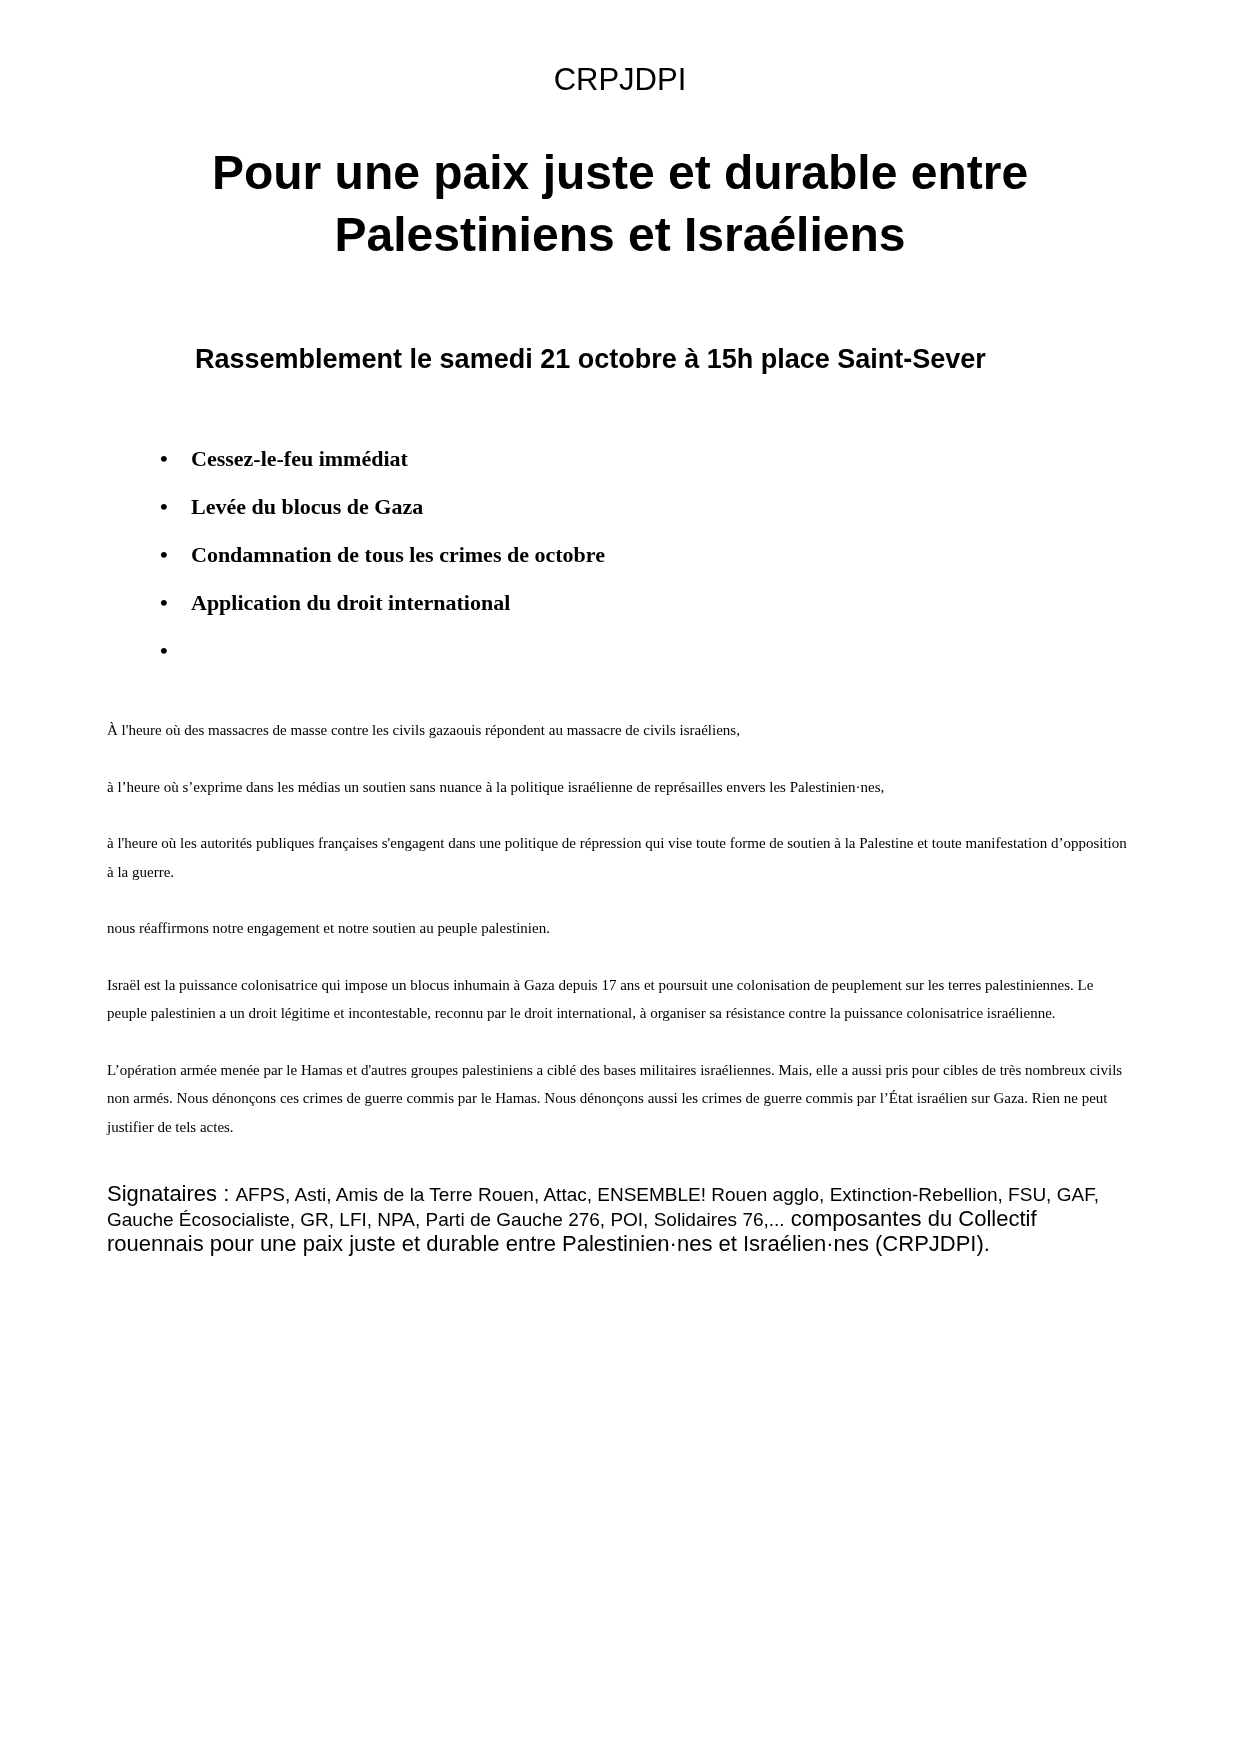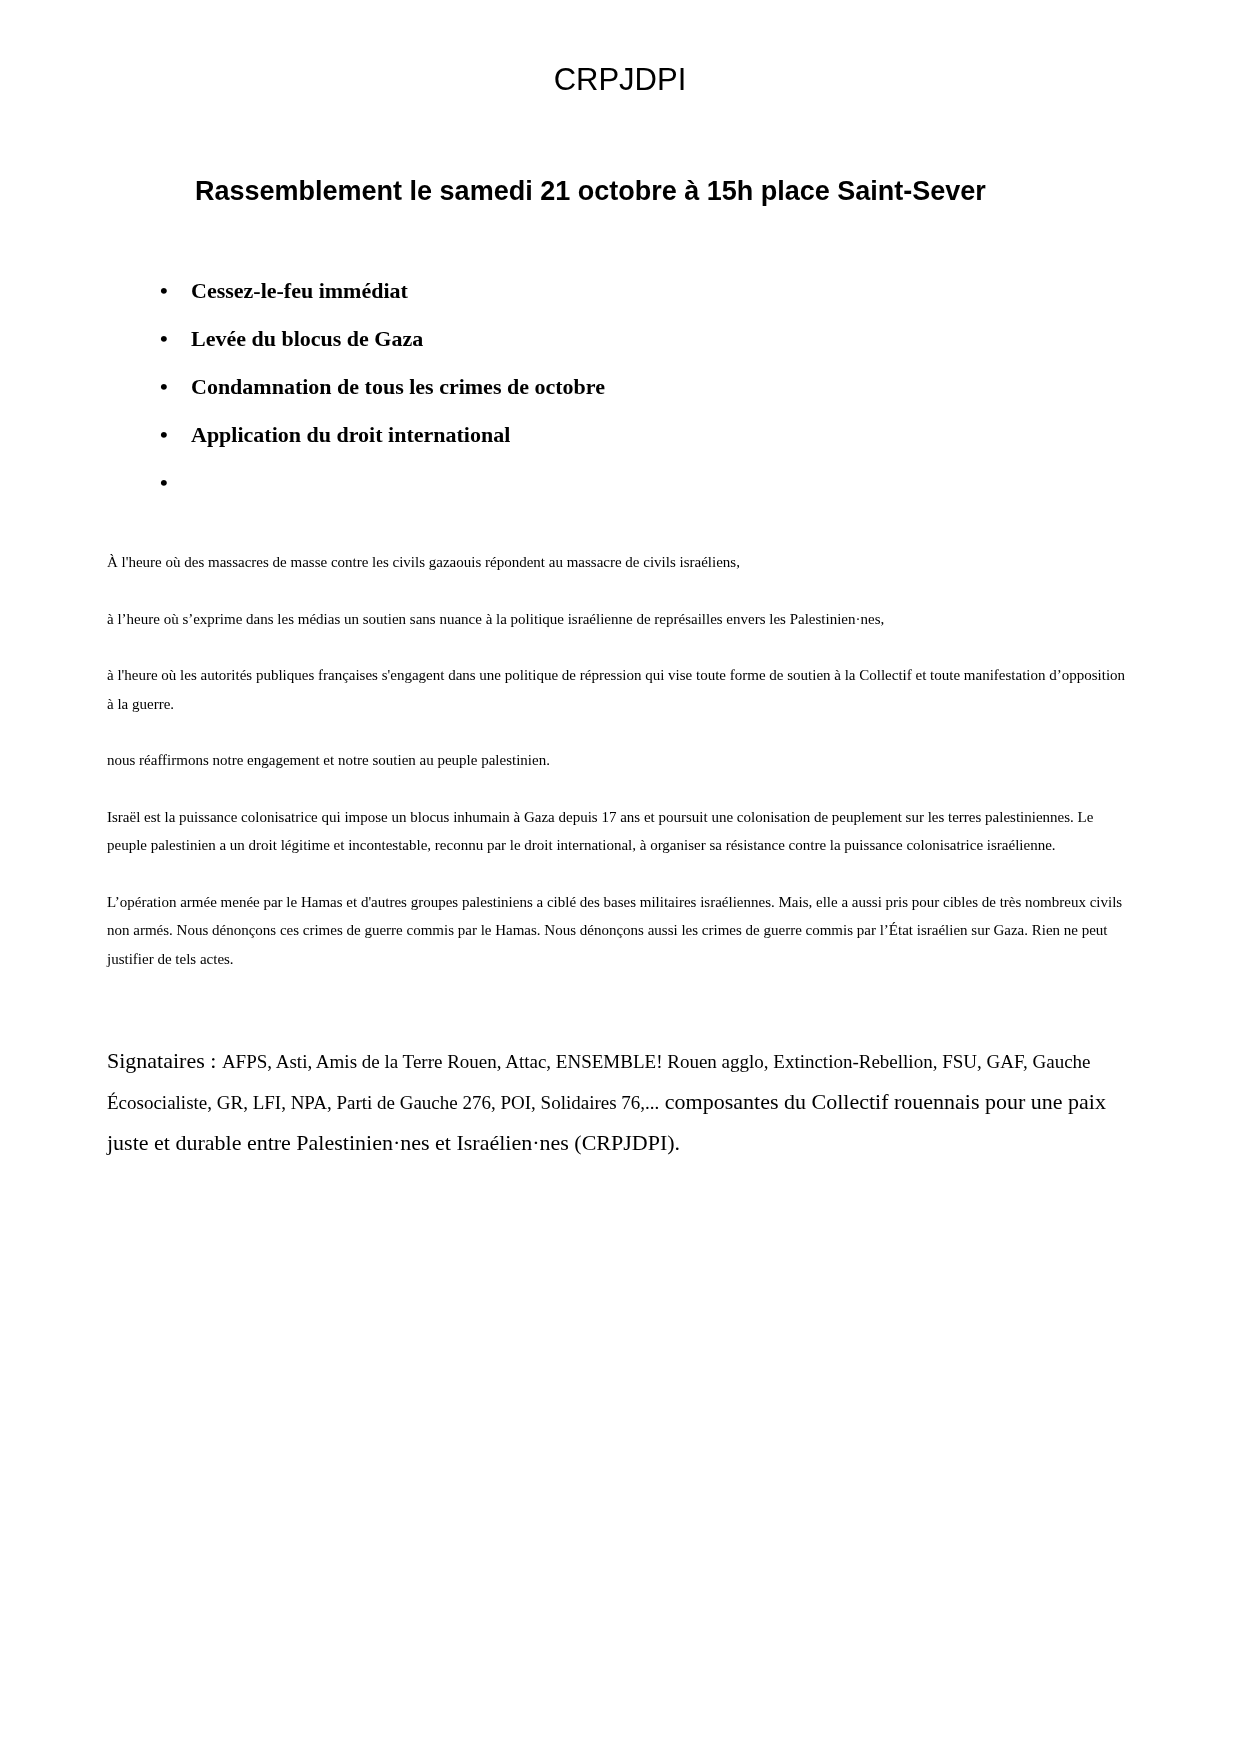--- a/index.html
+++ b/index.html
@@ -63,37 +63,41 @@
   .body-text { margin-top: 52px; }
   .body-text p {
     margin: 0 0 28px 0;
     font-family: "Liberation Serif", serif;
     font-size: 15px;
     font-weight: 400;
     line-height: 28.5px;
     max-width: 1026px;
   }
   p.signatories {
-    margin-top: 68px;
-    font-family: Liberation Serif, serif;
+    margin-top: 41px;
+    font-family: Liberation Sans, sans-serif;
     font-size: 22px;
-    line-height: 40px;
+    line-height: 24px;
     max-width: 1026px;
   }
   p.signatories .sig-list {
     font-size: 19px;
   }
 </style>
 </head>
 <body>
 
 <div class="page">
 
   <div class="org">CRPJDPI</div>
 
+  <h1 class="title">
+    <span class="tl">Pour une paix juste et durable entre</span>
+    <span class="tl">Palestiniens et Israéliens</span>
+  </h1>
 
   <h2 class="subtitle">Rassemblement le samedi 21 octobre à 15h place Saint-Sever</h2>
 
   <ul class="demands">
     <li>
       <span class="bullet">•</span>
       <span>Cessez-le-feu immédiat</span>
     </li>
     <li>
       <span class="bullet">•</span>
@@ -108,21 +112,21 @@
       <span>Application du droit international</span>
     </li>
     <li>
       <span class="bullet">•</span>
     </li>
   </ul>
 
   <div class="body-text">
     <p>À l'heure où des massacres de masse contre les civils gazaouis répondent au massacre de civils israéliens,</p>
     <p>à l’heure où s’exprime dans les médias un soutien sans nuance à la politique israélienne de représailles envers les Palestinien·nes,</p>
-    <p>à l'heure où les autorités publiques françaises s'engagent dans une politique de répression qui vise toute forme de soutien à la Collectif et toute manifestation d’opposition à la guerre.</p>
+    <p>à l'heure où les autorités publiques françaises s'engagent dans une politique de répression qui vise toute forme de soutien à la Palestine et toute manifestation d’opposition à la guerre.</p>
     <p>nous réaffirmons notre engagement et notre soutien au peuple palestinien.</p>
     <p>Israël est la puissance colonisatrice qui impose un blocus inhumain à Gaza depuis 17 ans et poursuit une colonisation de peuplement sur les terres palestiniennes. Le peuple palestinien a un droit légitime et incontestable, reconnu par le droit international, à organiser sa résistance contre la puissance colonisatrice israélienne.</p>
     <p>L’opération armée menée par le Hamas et d'autres groupes palestiniens a ciblé des bases militaires israéliennes. Mais, elle a aussi pris pour cibles de très nombreux civils non armés. Nous dénonçons ces crimes de guerre commis par le Hamas. Nous dénonçons aussi les crimes de guerre commis par l’État israélien sur Gaza. Rien ne peut justifier de tels actes.</p>
 
     <p class="signatories">
       <span class="sig-label">Signataires :</span>
       <span class="sig-list">AFPS, Asti, Amis de la Terre Rouen, Attac, ENSEMBLE! Rouen agglo, Extinction-Rebellion, FSU, GAF, Gauche Écosocialiste, GR, LFI, NPA, Parti de Gauche 276, POI, Solidaires 76,...</span>
       <span class="sig-suffix">composantes du Collectif rouennais pour une paix juste et durable entre Palestinien·nes et Israélien·nes (CRPJDPI).</span>
     </p>
   </div>

